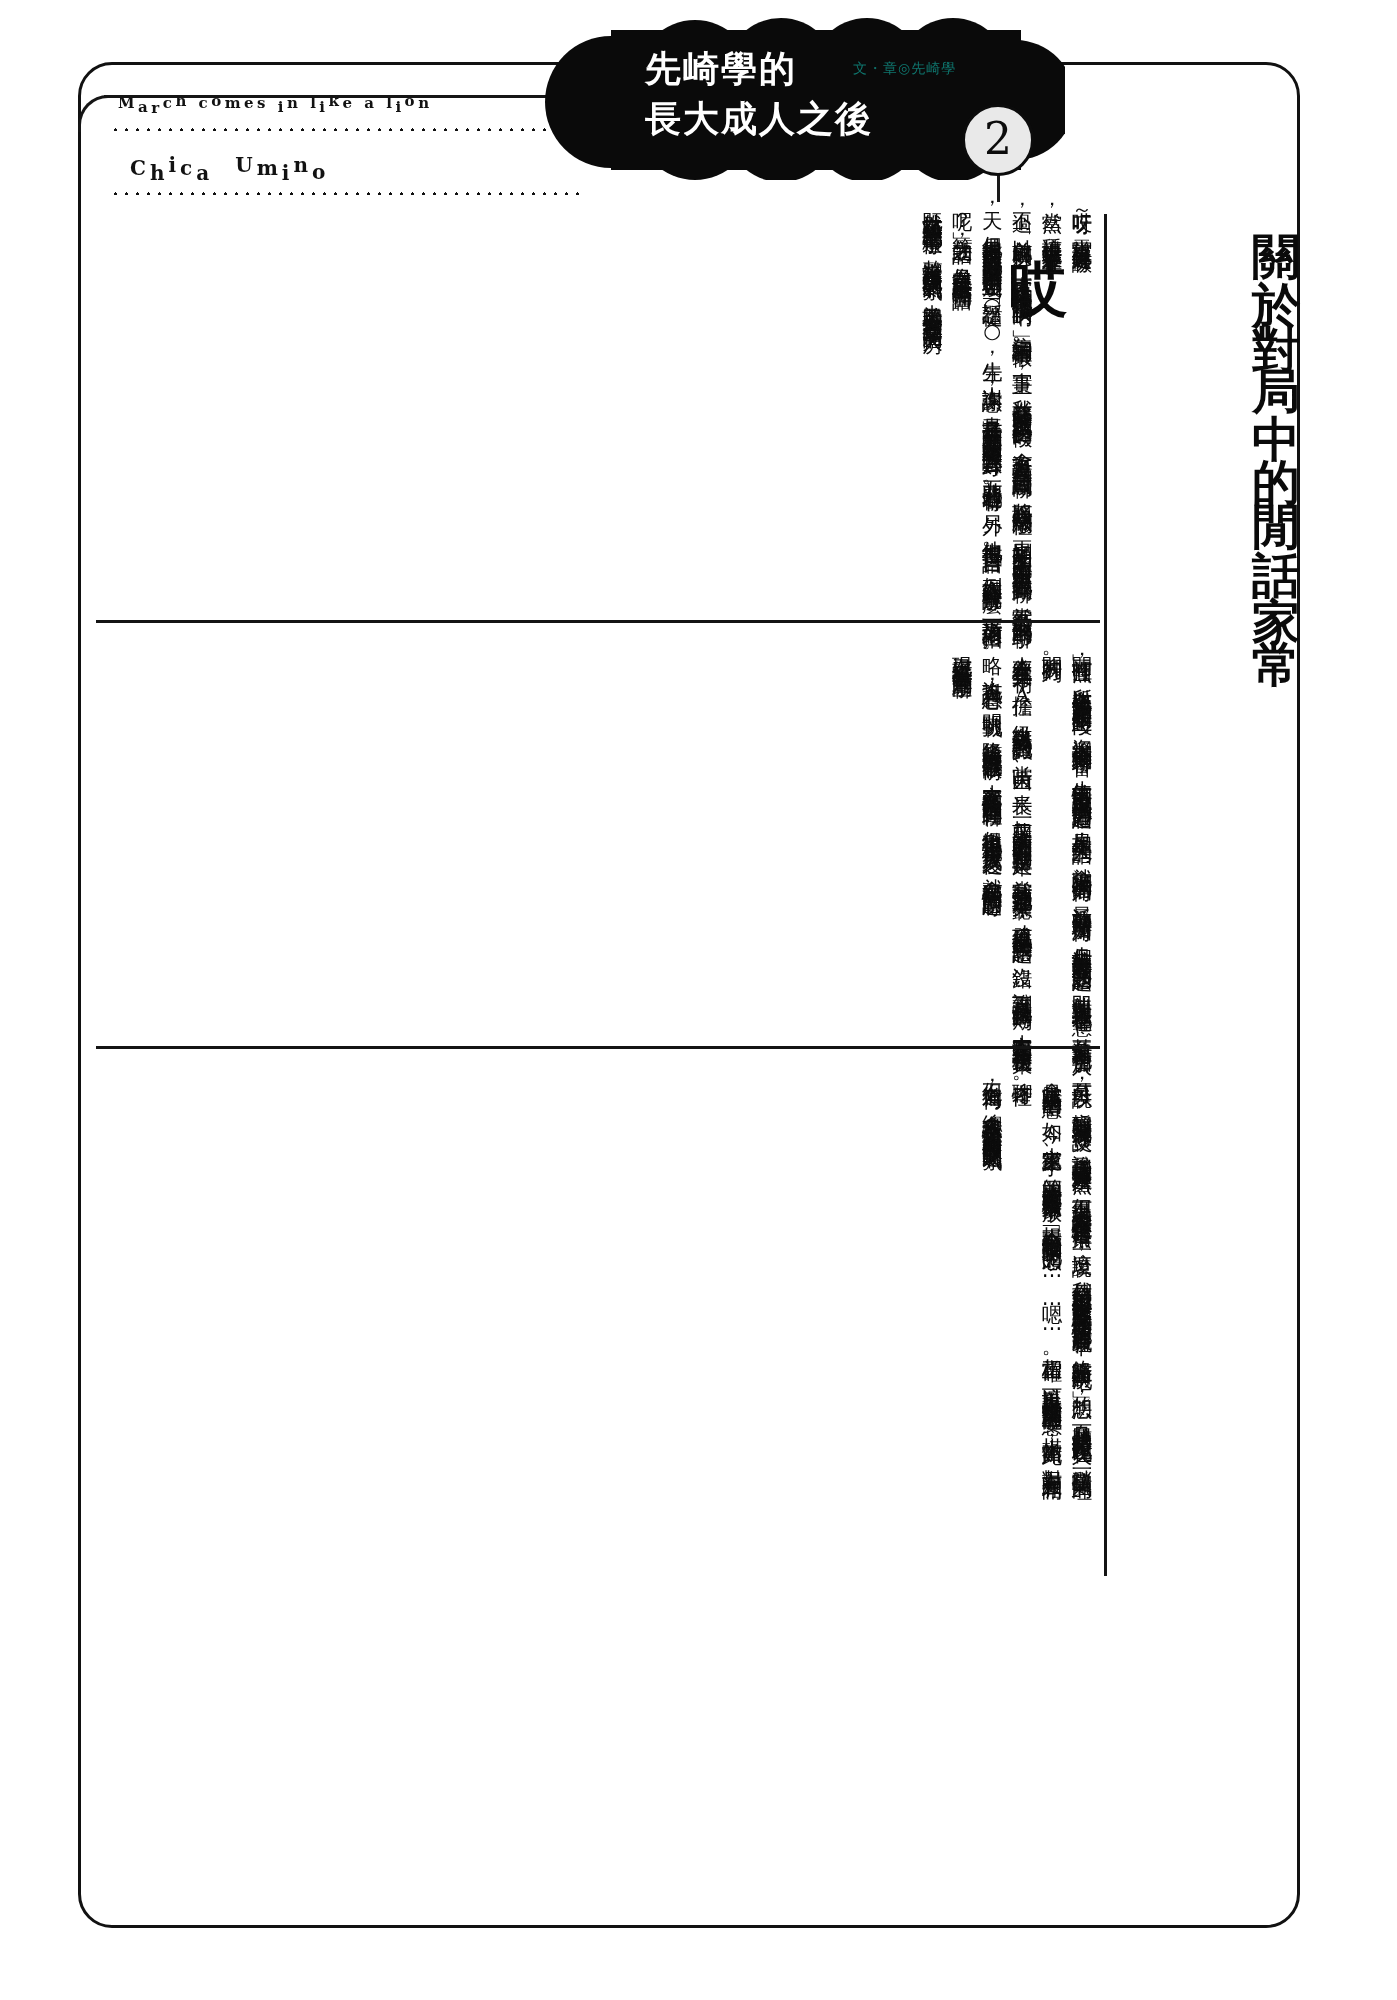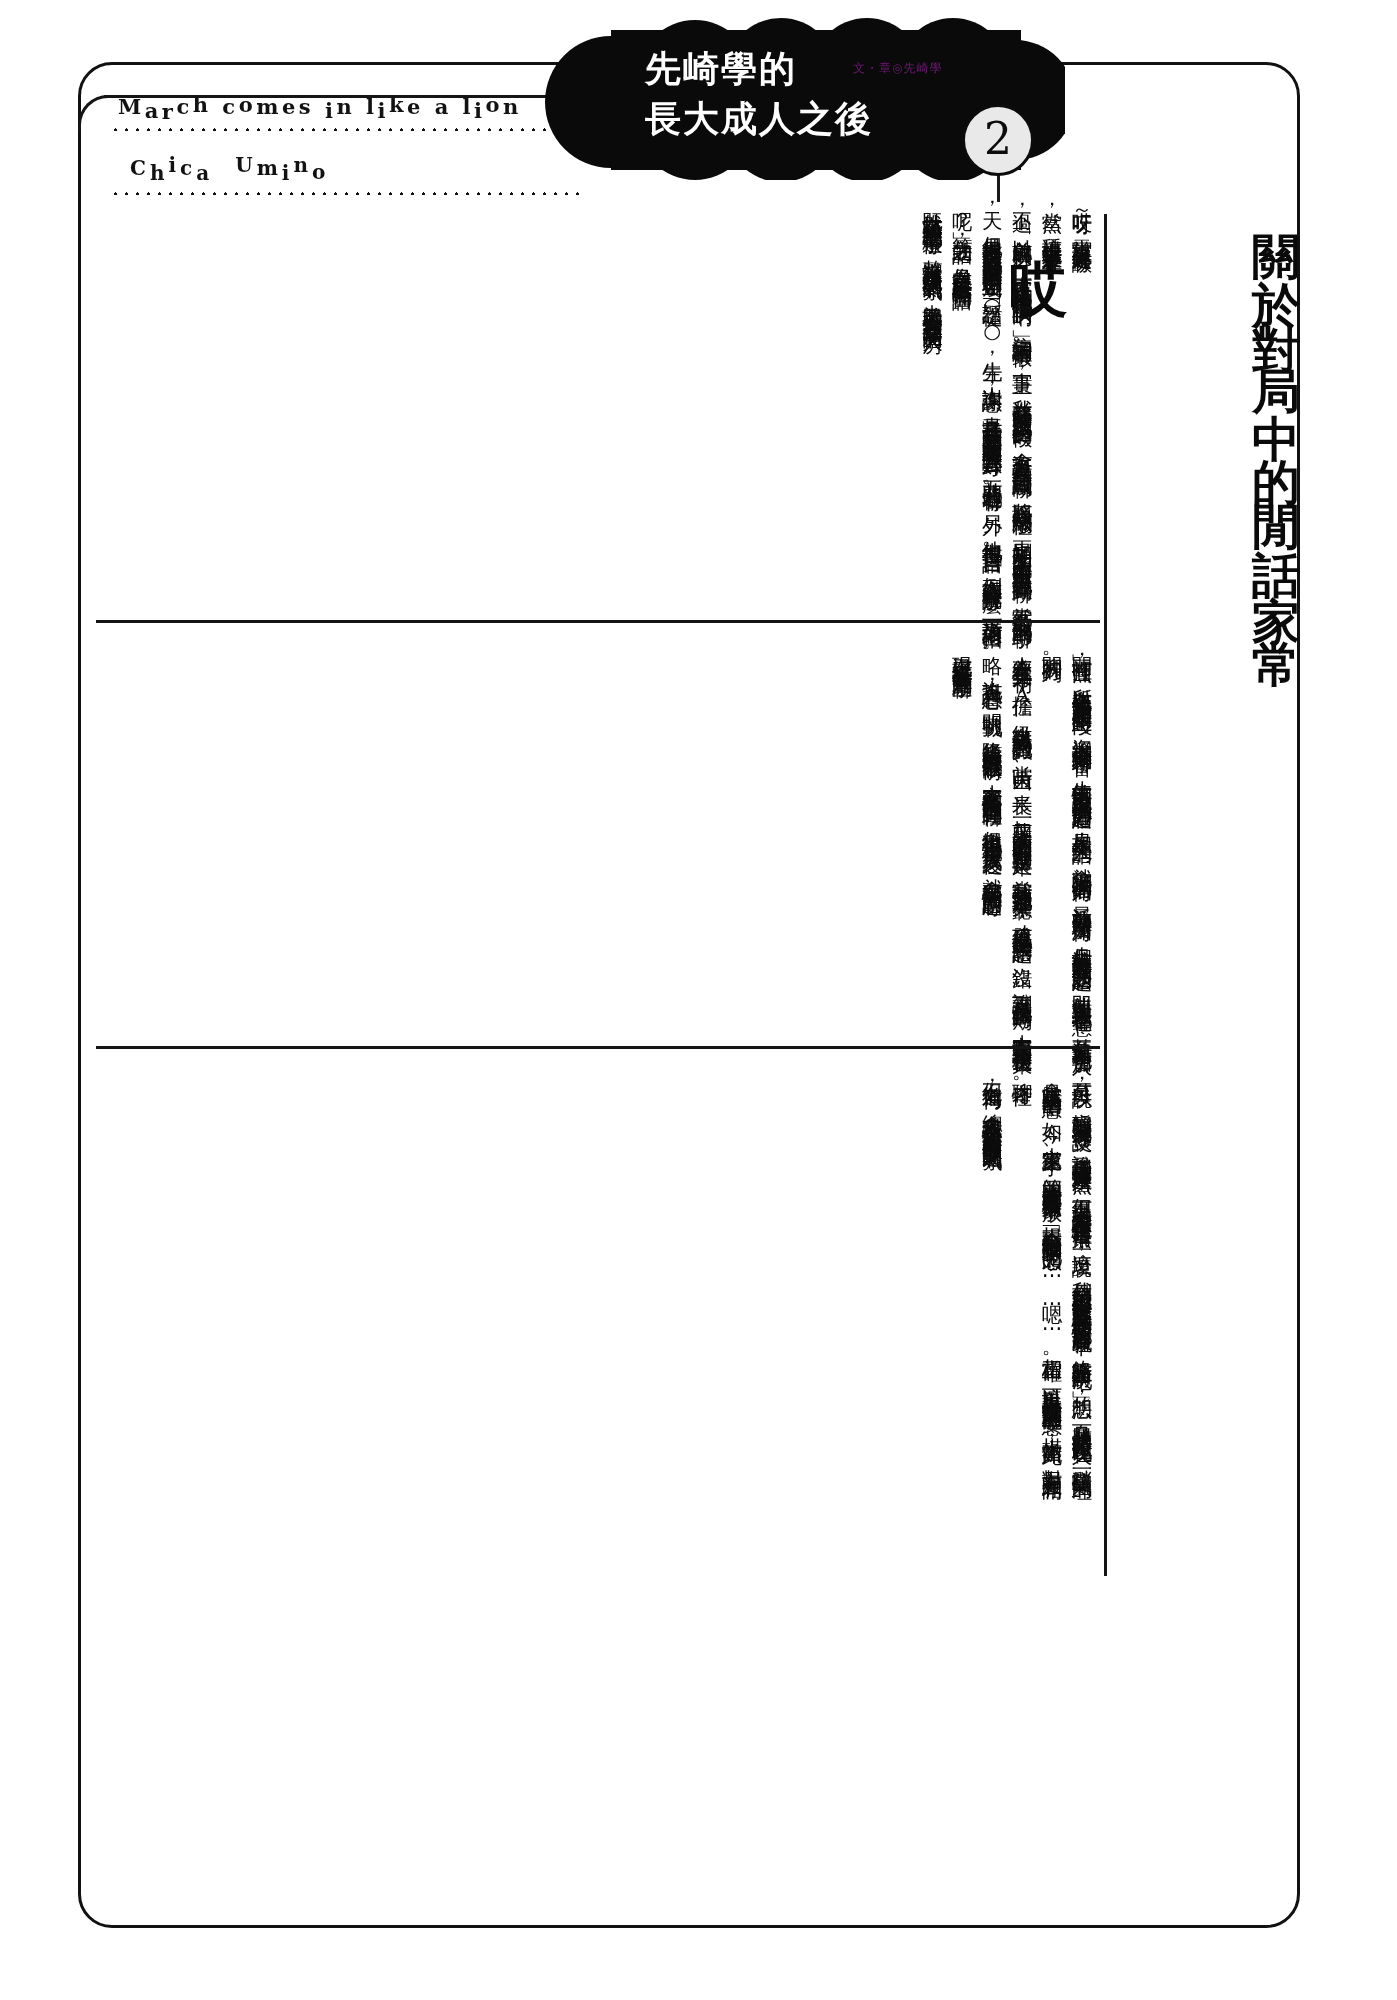--- a/index.html
+++ b/index.html
@@ -13,21 +13,21 @@
     position:absolute;left:78px;top:62px;width:1222px;height:1866px;
     border:3px solid #111;border-radius:34px;box-sizing:border-box;
     background:#fff;
   }
   
   .masthead{
     position:absolute;left:110px;top:84px;width:470px;height:110px;z-index:6;
   }
   .mast-en{
     font-family:"DejaVu Serif","Liberation Serif",serif;
-    font-size:21px;font-weight:700;letter-spacing:3.5px;
+    font-size:15px;font-weight:700;letter-spacing:3.5px;
     color:#121212;white-space:nowrap;
     position:absolute;left:8px;top:10px;
   }
   .mast-en span{display:inline-block;}
   .mast-en .d1{transform:translateY(4px);}
   .mast-en .d2{transform:translateY(-2px);}
   .mast-en .d3{transform:translateY(5px);}
   .dotline{
     position:absolute;left:0px;top:44px;width:470px;height:3px;
     background-image:radial-gradient(circle, #111 1.6px, transparent 1.7px);
@@ -58,22 +58,22 @@
   .banner-wrap{position:absolute;left:545px;top:18px;width:520px;height:162px;z-index:8;}
   .banner-wrap svg{display:block;}
   .banner-text{
     position:absolute;left:100px;top:26px;
     color:#fff;font-family:"DejaVu Serif","Liberation Serif",serif;
     font-size:36px;font-weight:700;line-height:1.38;letter-spacing:2px;
     white-space:nowrap;
   }
   .banner-credit{
     position:absolute;left:308px;top:42px;
-    color:#701a75;font-family:"DejaVu Sans","Liberation Sans",sans-serif;
-    font-size:12px;letter-spacing:1px;white-space:nowrap;
+    color:#0f766e;font-family:"DejaVu Sans","Liberation Sans",sans-serif;
+    font-size:14px;letter-spacing:1px;white-space:nowrap;
   }
   
   .pagenum{
     position:absolute;left:962px;top:104px;width:72px;height:72px;z-index:9;
   }
   .pagenum .ring{
     position:absolute;inset:0;border:3px solid #0c0c0c;border-radius:50%;
     background:#e9e9e9;box-sizing:border-box;
   }
   .pagenum .num{

